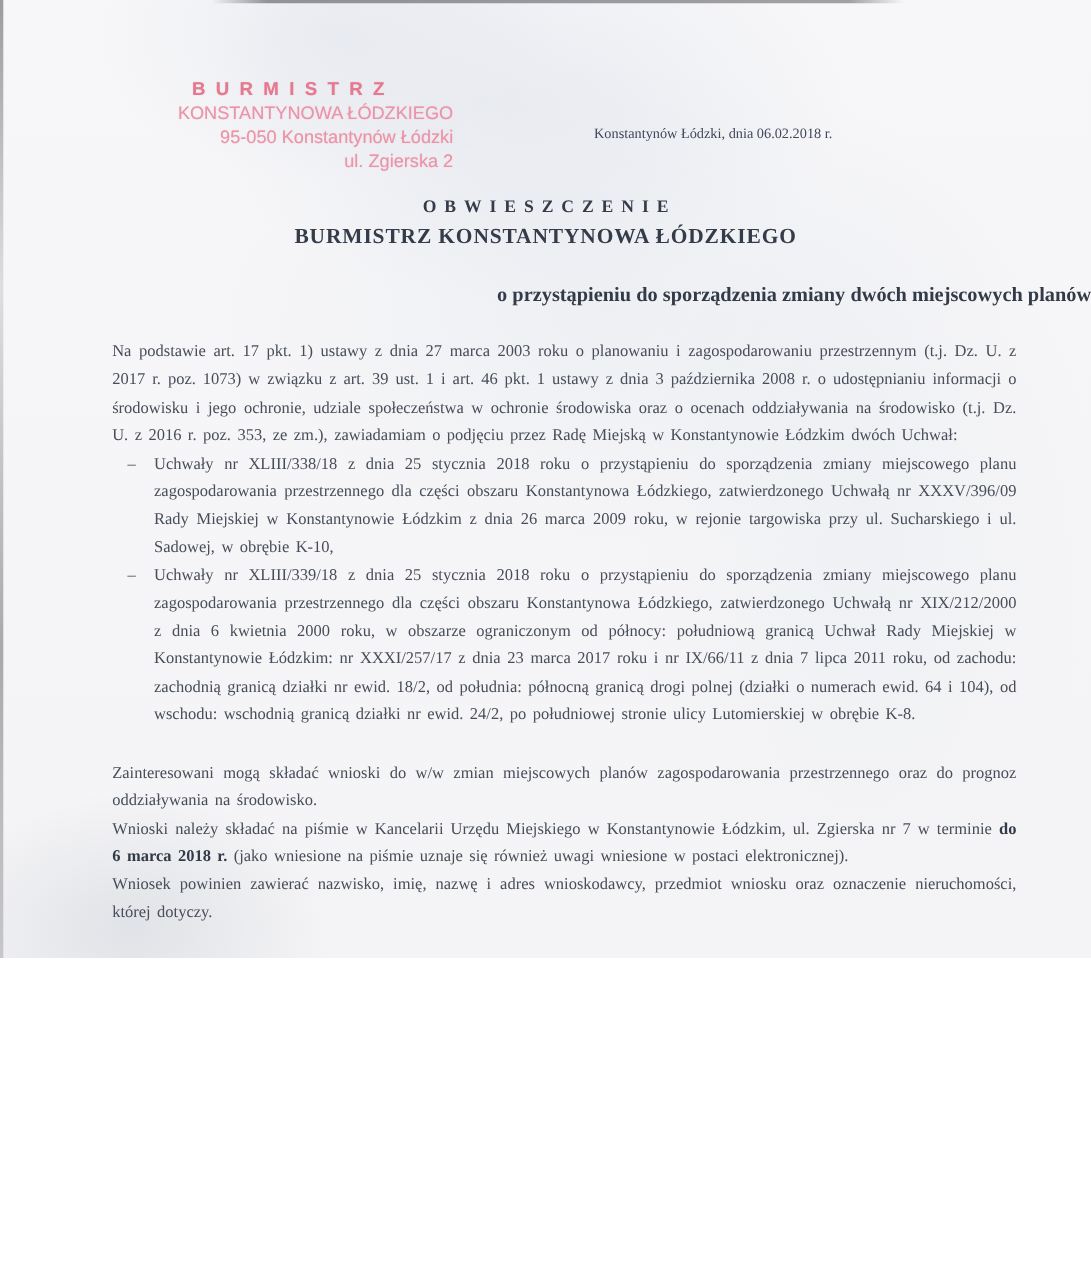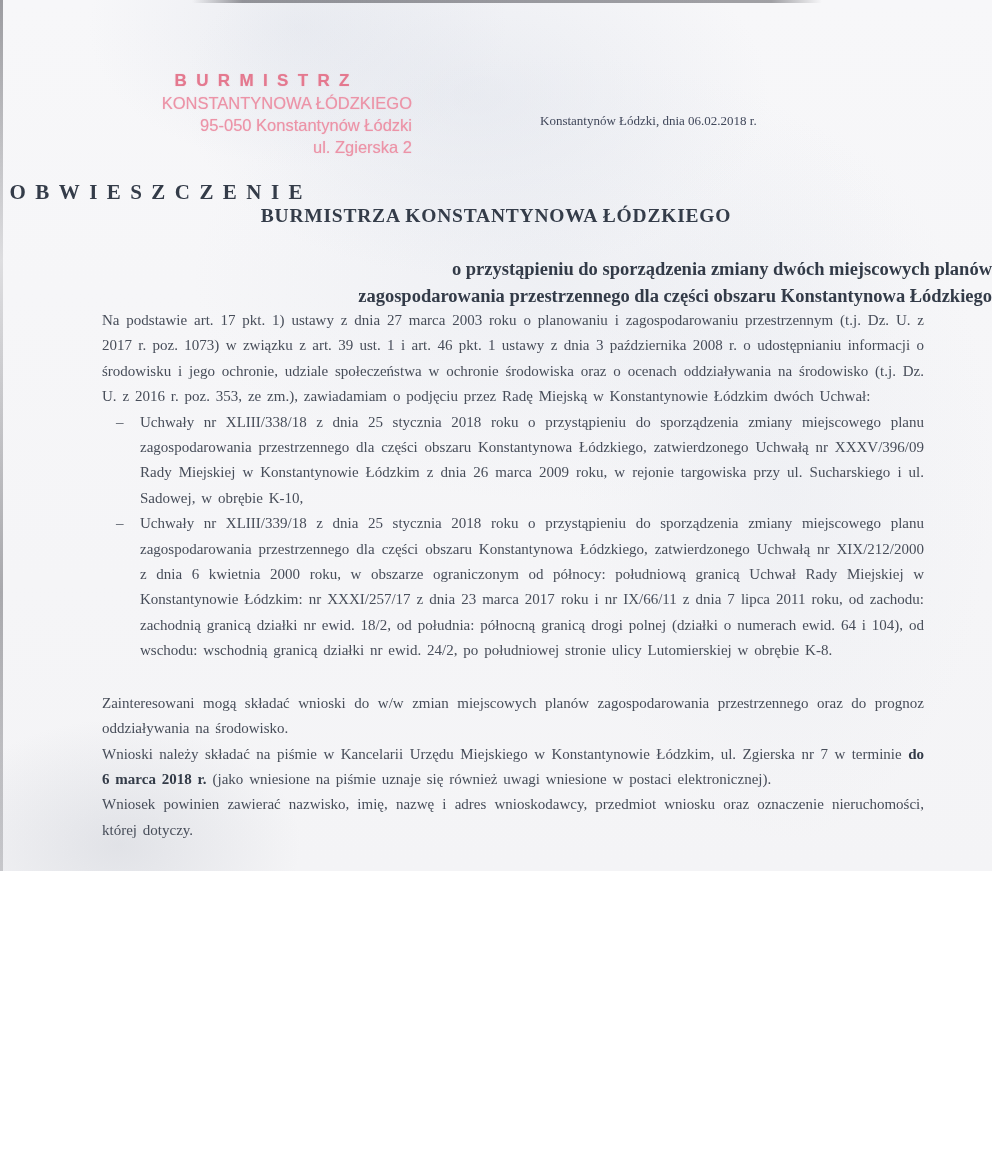--- a/index.html
+++ b/index.html
@@ -40,22 +40,22 @@
     color: #e4798f; text-shadow: 0 0 1px rgba(228,121,143,.55);
   }
   .stamp .s2, .stamp .s3, .stamp .s4 {
     font-size: 16.5px; color: #ec93a7; text-shadow: 0 0 1px rgba(236,147,167,.5); text-align: right;
   }
   .dateline {
     position: absolute; left: 540px; top: 113px;
     font-size: 13px; color: #40475a;
   }
   .title-1 {
-    position: absolute; left: 0; right: 0; top: 180px; text-align: left;
-    font-size: 21px; font-weight: bold; letter-spacing: .45em; text-indent: .45em;
+    position: absolute; left: 0; right: 0; top: 180px; text-align: center;
+    font-size: 16px; font-weight: bold; letter-spacing: .45em; text-indent: .45em;
     color: #343c49;
   }
   .title-2 {
     position: absolute; left: 0; right: 0; top: 205px; text-align: center;
     font-size: 19.5px; font-weight: bold; letter-spacing: .04em;
     color: #343c49;
   }
   .subject {
     position: absolute; left: 0; right: 0; top: 256px; text-align: right;
     font-size: 18.5px; font-weight: bold; line-height: 27px; color: #333b48;
@@ -96,25 +96,24 @@
   <div class="stamp">
     <div class="s1">BURMISTRZ</div>
     <div class="s2">KONSTANTYNOWA ŁÓDZKIEGO</div>
     <div class="s3">95-050 Konstantynów Łódzki</div>
     <div class="s4">ul. Zgierska 2</div>
   </div>
 
   <div class="dateline">Konstantynów Łódzki, dnia 06.02.2018 r.</div>
 
   <div class="title-1">OBWIESZCZENIE</div>
-  <div class="title-2">BURMISTRZA KONSTANTYNOWA ŁÓDZKIEGO</div>
+  <div class="title-2">BURMISTRZ KONSTANTYNOWA ŁÓDZKIEGO</div>
 
   <div class="subject">
     <div>o przystąpieniu do sporządzenia zmiany dwóch miejscowych planów</div>
-    <div>zagospodarowania przestrzennego dla części obszaru Konstantynowa Łódzkiego</div>
   </div>
 
   <div class="body">
     <p>Na podstawie art. 17 pkt. 1) ustawy z dnia 27 marca 2003 roku o planowaniu i zagospodarowaniu przestrzennym (t.j. Dz. U. z 2017 r. poz. 1073) w związku z art. 39 ust. 1 i art. 46 pkt. 1 ustawy z dnia 3 października 2008 r. o udostępnianiu informacji o środowisku i jego ochronie, udziale społeczeństwa w ochronie środowiska oraz o ocenach oddziaływania na środowisko (t.j. Dz. U. z 2016 r. poz. 353, ze zm.), zawiadamiam o podjęciu przez Radę Miejską w Konstantynowie Łódzkim dwóch Uchwał:</p>
 
     <div class="bullet">
       <span class="marker">–</span>
       <div class="bullet-text">Uchwały nr XLIII/338/18 z dnia 25 stycznia 2018 roku o przystąpieniu do sporządzenia zmiany miejscowego planu zagospodarowania przestrzennego dla części obszaru Konstantynowa Łódzkiego, zatwierdzonego Uchwałą nr XXXV/396/09 Rady Miejskiej w Konstantynowie Łódzkim z dnia 26 marca 2009 roku, w rejonie targowiska przy ul. Sucharskiego i ul. Sadowej, w obrębie K-10,</div>
     </div>
 

